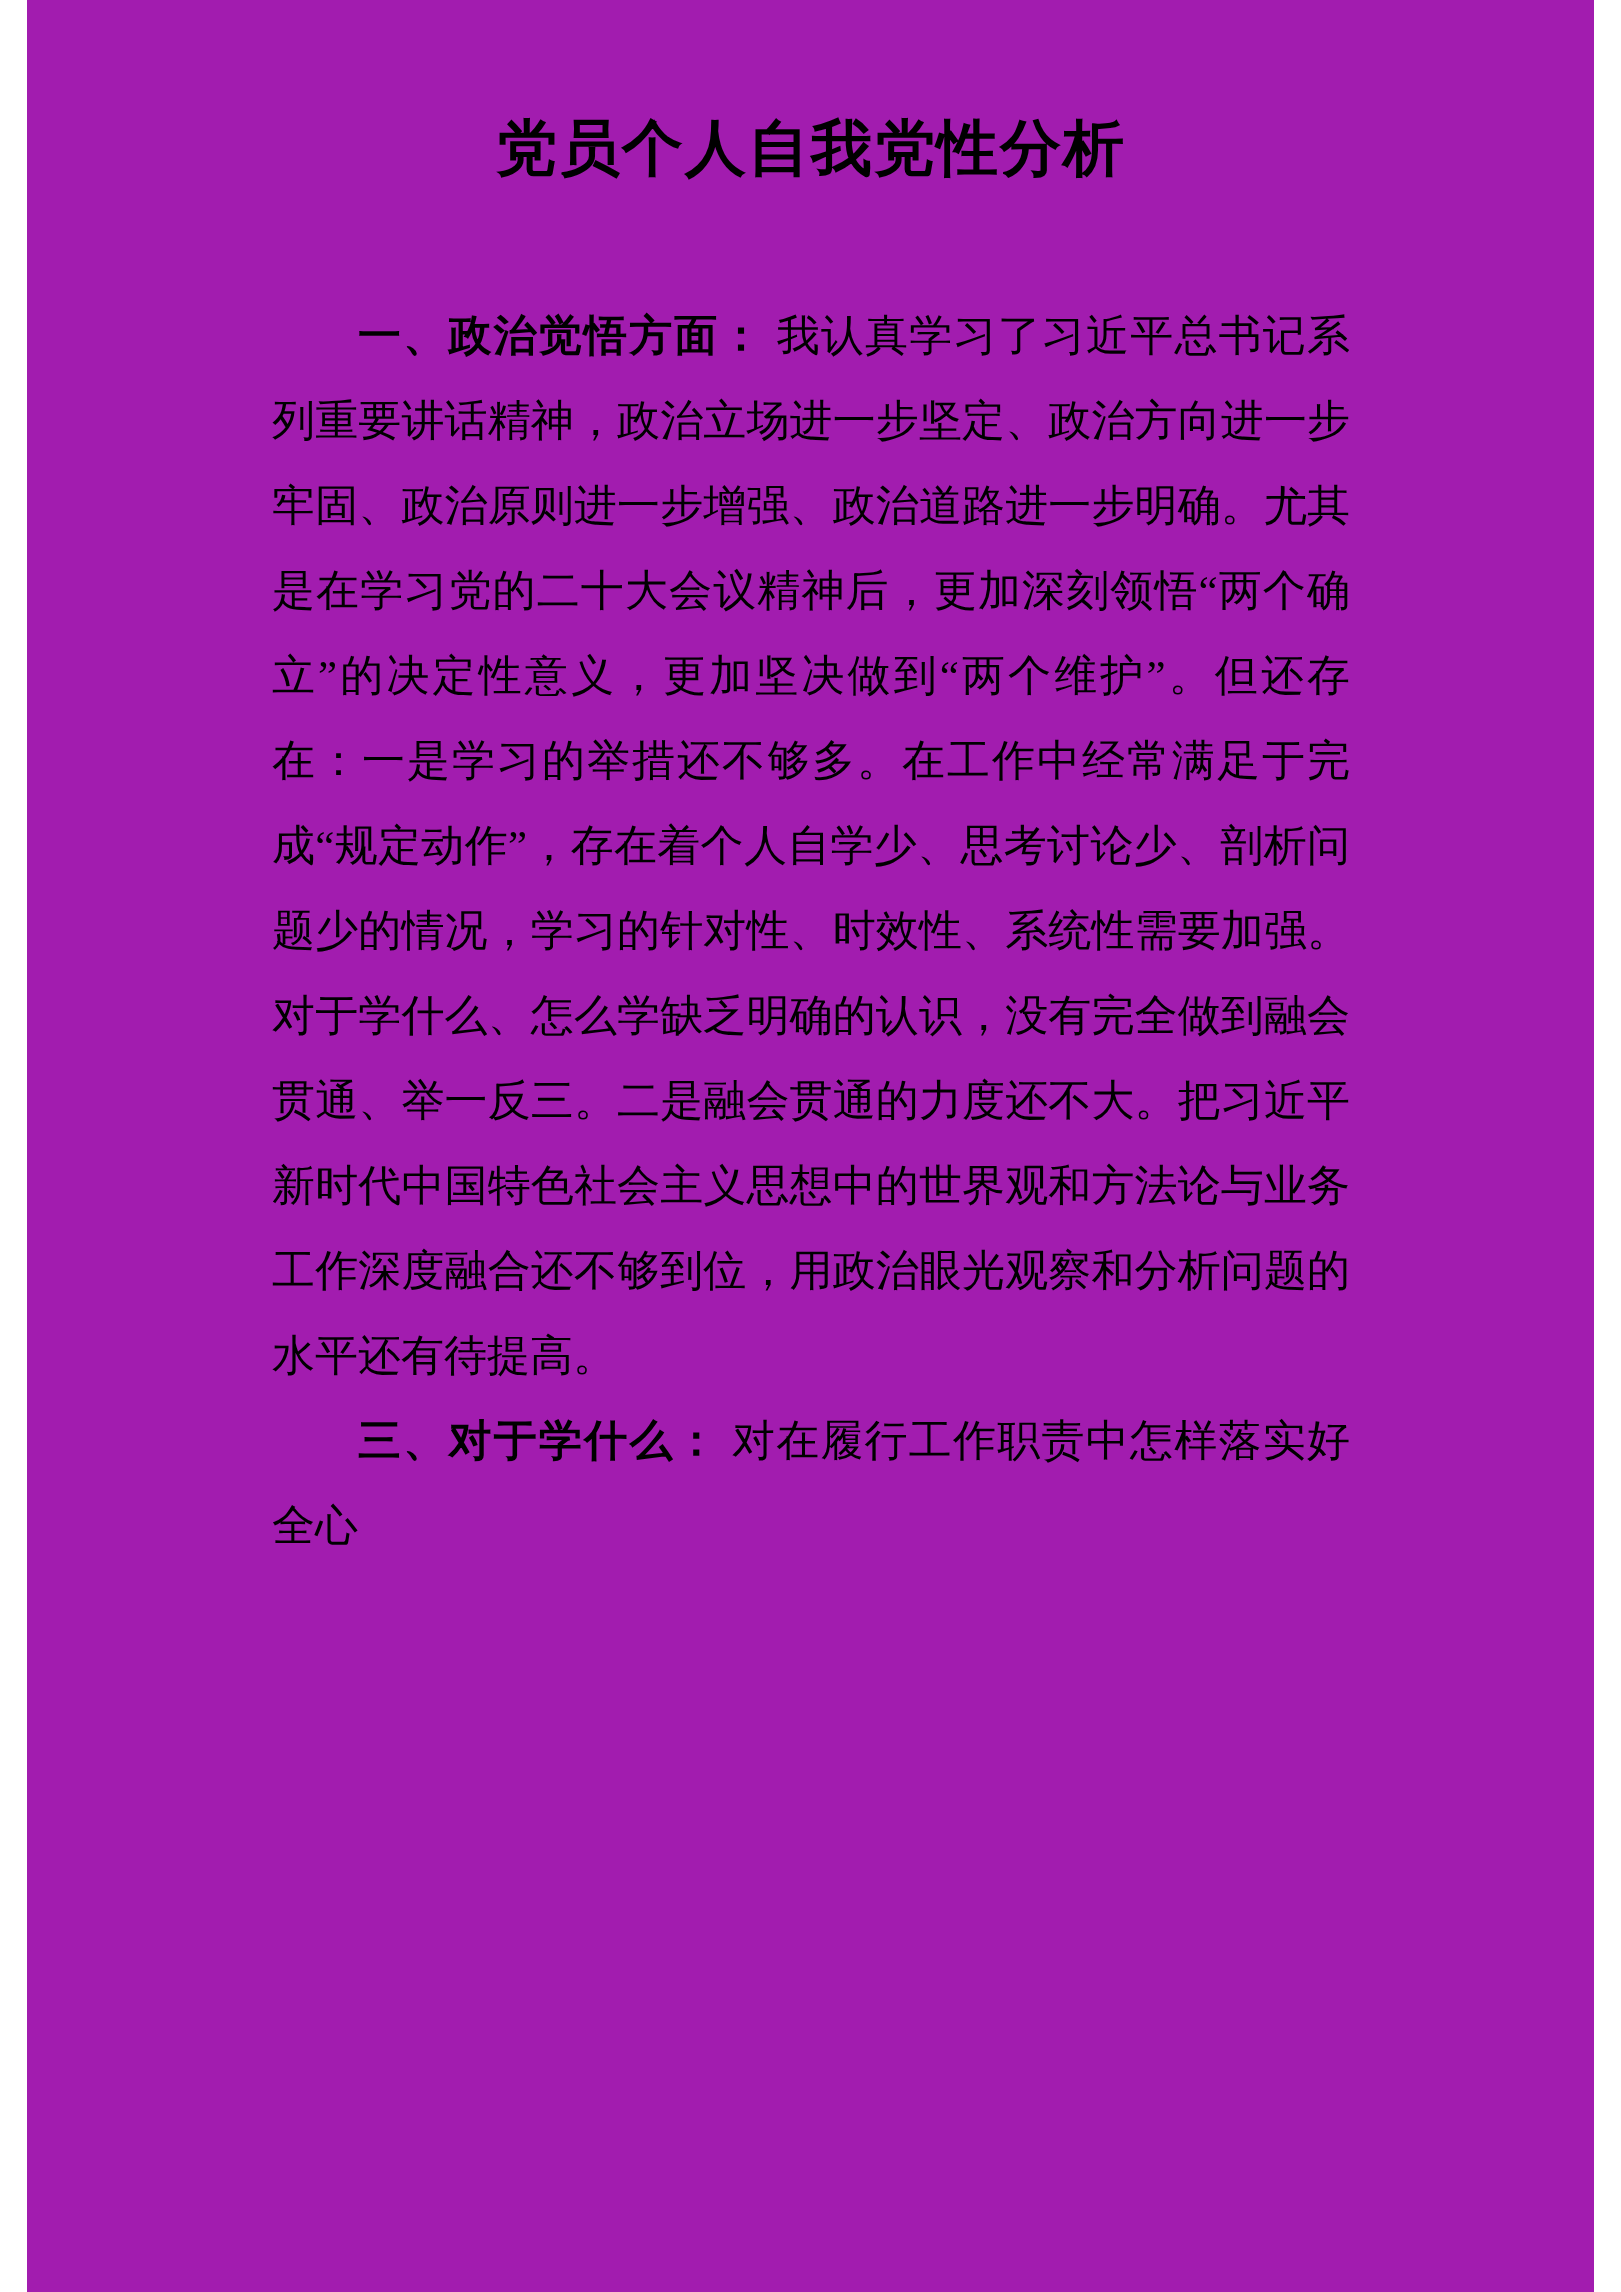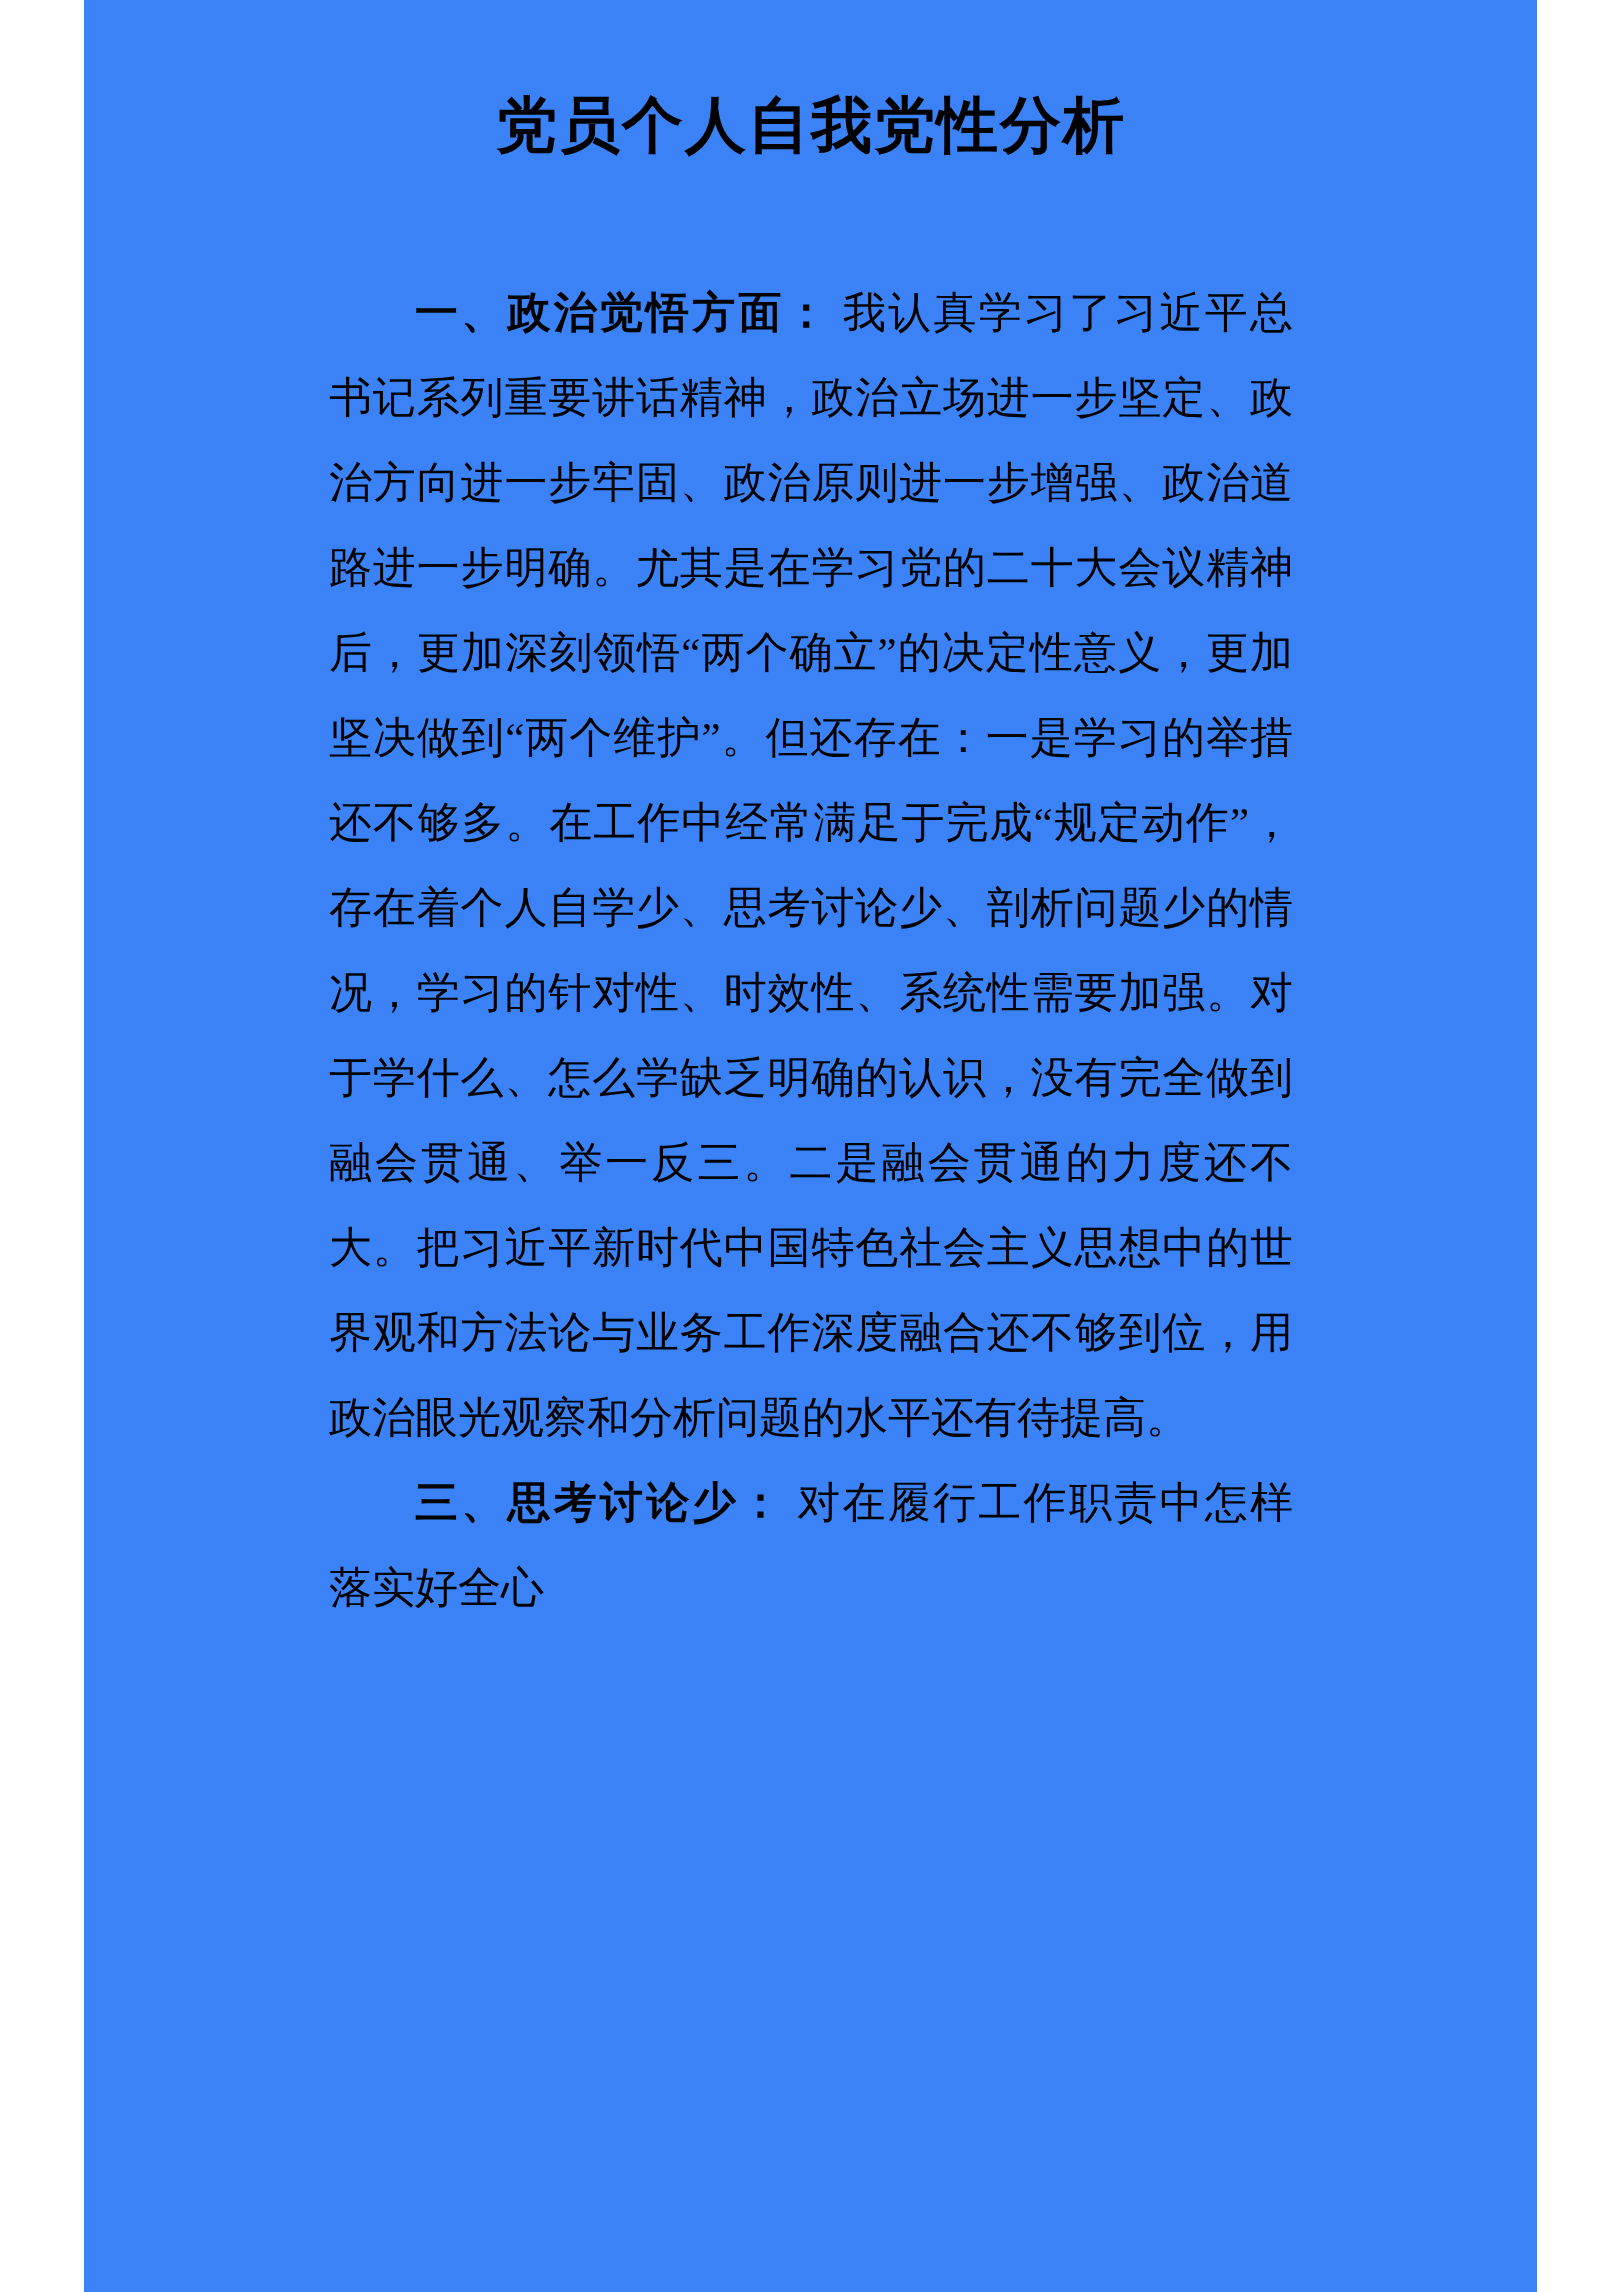--- a/index.html
+++ b/index.html
@@ -3,25 +3,25 @@
 <meta charset="utf-8">
 <style>
   * { box-sizing: border-box; }
   html, body {
     margin: 0;
     padding: 0;
     background: #ffffff;
   }
   .page {
     position: relative;
-    width: 1453px;
+    width: 1567px;
     height: 2293px;
     margin: 0 auto;
-    background: #3b82f6;
-    padding: 86px 244px 0 245px;
+    background: #a21caf;
+    padding: 109px 244px 0 245px;
     overflow: hidden;
     color: #000000;
   }
   .doc-title {
     margin: 0 0 104px 0;
     text-align: center;
     font-family: "Liberation Serif", "DejaVu Serif", serif;
     font-size: 61px;
     line-height: 80px;
     font-weight: 700;
@@ -54,17 +54,17 @@
 <div class="page">
 
   <h1 class="doc-title">党员个人自我党性分析</h1>
 
   <p class="para">
     <span class="lead">一、政治觉悟方面：</span><span class="body-text">我认真学习了习近平总书记系列重要讲话精神，政治立场进一步坚定、政治方向进一步牢固、政治原则进一步增强、政治道路进一步明确。尤其是在学习党的二十大会议精神后，更加深刻领悟“两个确立”的决定性意义，更加坚决做到“两个维护”。但还存在：一是学习的举措还不够多。在工作中经常满足于完成“规定动作”，存在着个人自学少、思考讨论少、剖析问题少的情况，学习的针对性、时效性、系统性需要加强。对于学什么、怎么学缺乏明确的认识，没有完全做到融会贯通、举一反三。二是融会贯通的力度还不大。把习近平新时代中国特色社会主义思想中的世界观和方法论与业务工作深度融合还不够到位，用政治眼光观察和分析问题的水平还有待提高。</span>
   </p>
 
 
   <p class="para">
-    <span class="lead">三、思考讨论少：</span><span class="body-text">对在履行工作职责中怎样落实好全心</span>
+    <span class="lead">三、对于学什么：</span><span class="body-text">对在履行工作职责中怎样落实好全心</span>
   </p>
 
 </div>
 
 
 </body></html>

